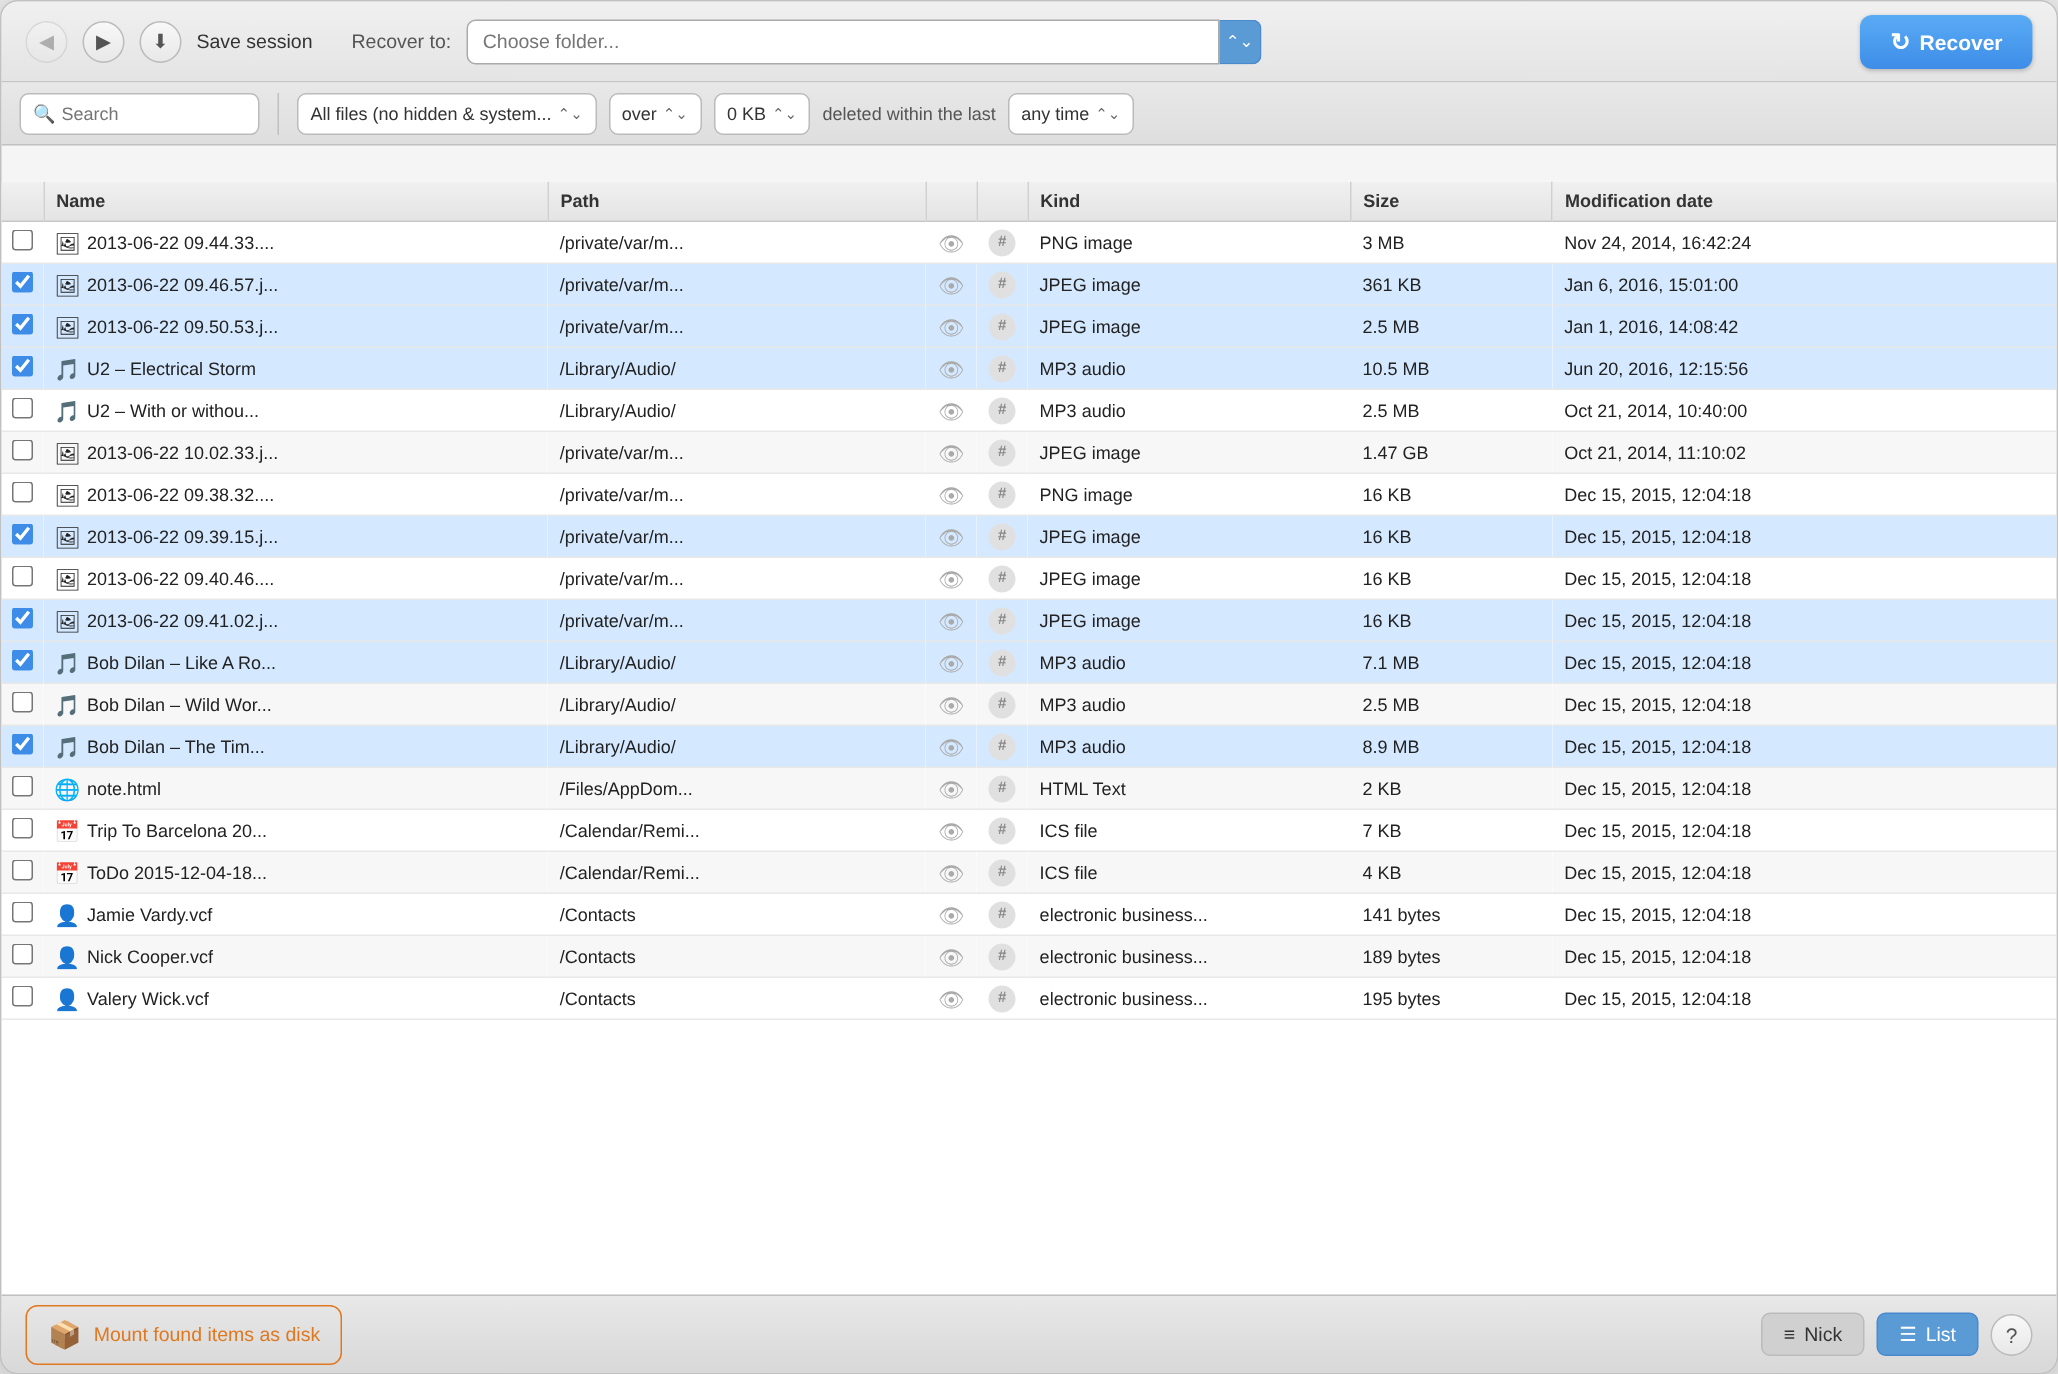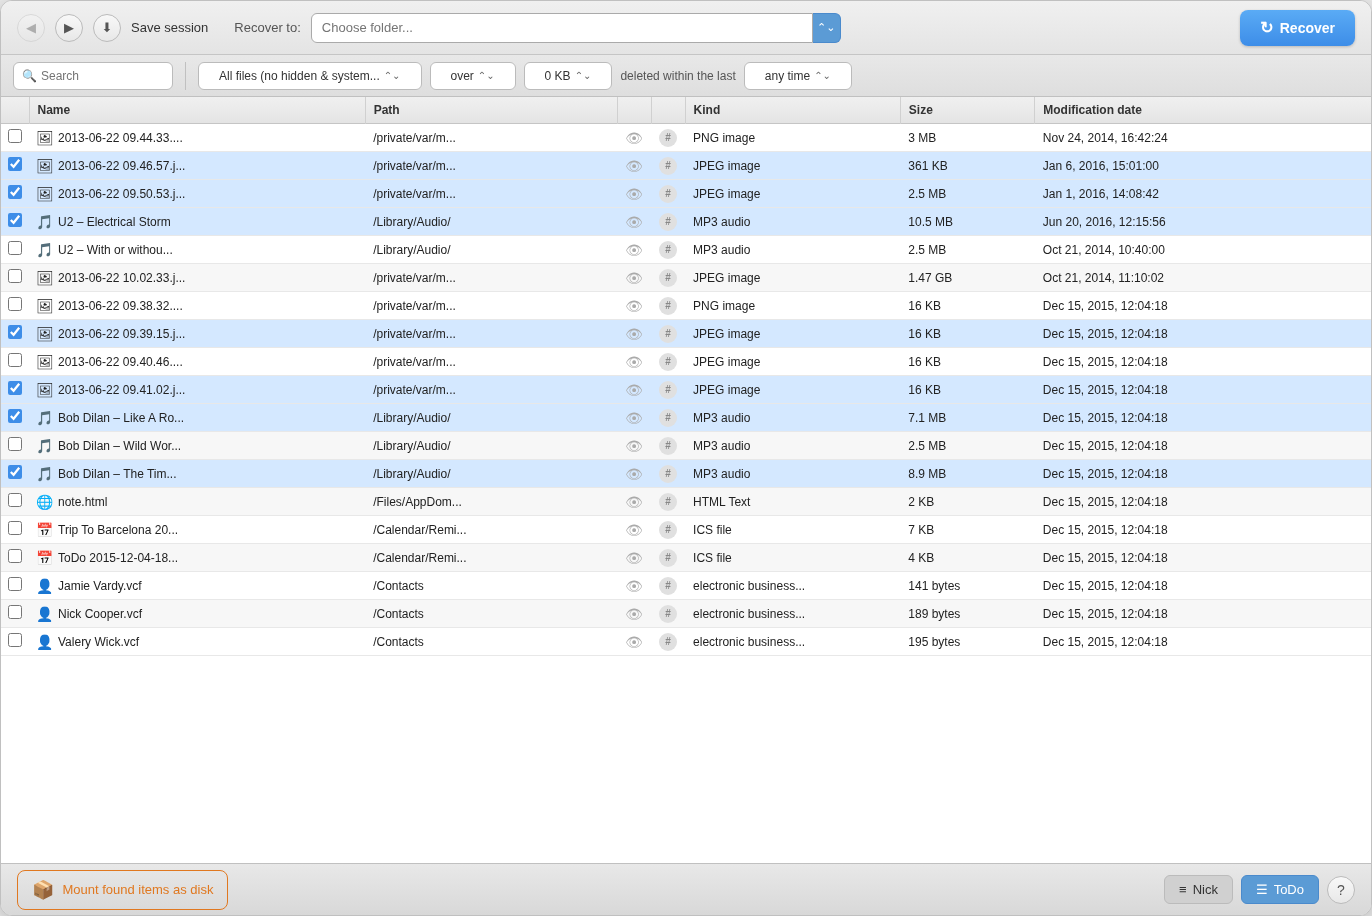--- a/index.html
+++ b/index.html
@@ -160,32 +160,33 @@
       background: #c0c0c0;
       margin: 0 4px;
     }
     .filter-dropdown {
       display: flex;
       align-items: center;
       background: white;
       border: 1px solid #bbb;
       border-radius: 6px;
       height: 28px;
-      padding: 0 20px;
+      padding: 0 8px;
       gap: 4px;
       cursor: pointer;
       font-size: 12px;
       color: #333;
     }
     .filter-dropdown .arrows { color: #666; font-size: 10px; }
     
     .table-area {
       flex: 1;
       overflow: auto;
       background: white;
+      margin-top: 24px;
     }
     table {
       width: 100%;
       border-collapse: collapse;
     }
     thead tr {
       background: linear-gradient(to bottom, #f0f0f0, #e4e4e4);
       border-bottom: 1px solid #c5c5c5;
     }
     thead th {
@@ -619,20 +620,20 @@
       <span class="mount-icon">📦</span>
       <span>Mount found items as disk</span>
     </button>
     <div class="bottom-right">
       <button class="view-btn">
         <span>≡</span>
         <span>Nick</span>
       </button>
       <button class="view-btn active">
         <span>☰</span>
-        <span>ToDo</span>
+        <span>List</span>
       </button>
       <div class="help-btn">
         <span>?</span>
       </div>
     </div>
   </div>
 </div>
 
 </body></html>

